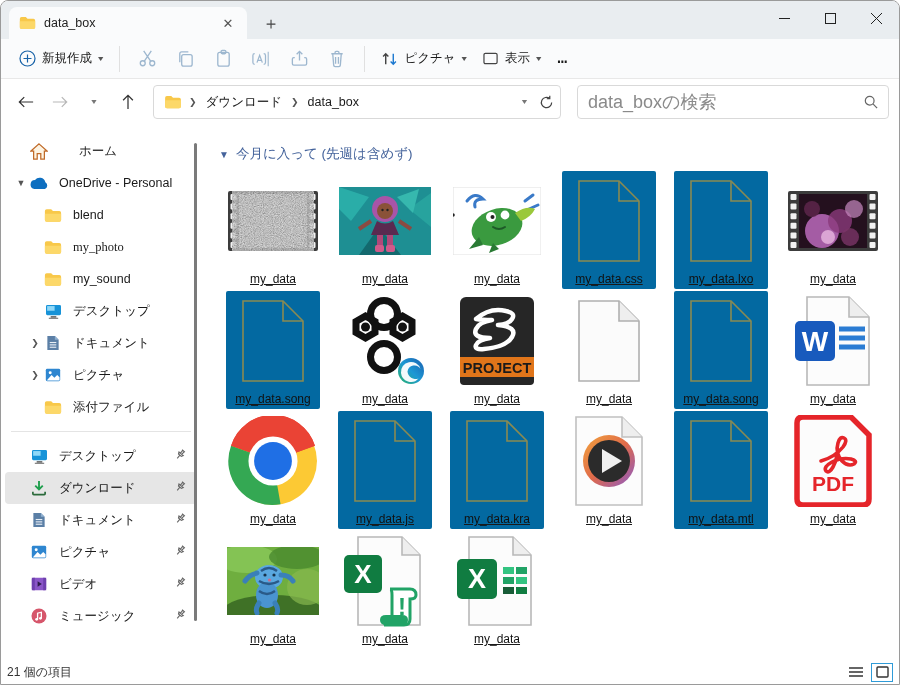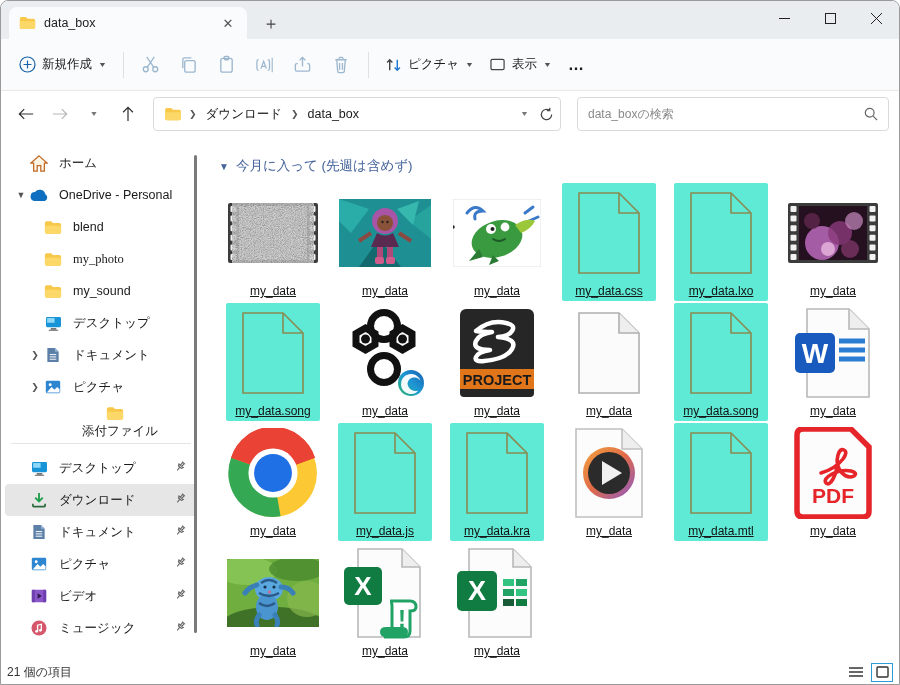--- a/index.html
+++ b/index.html
@@ -11,56 +11,56 @@
   .tabbar { height:38px; background:#e9edf0; display:flex; align-items:flex-end; position:relative; flex:0 0 auto; }
   .tab { margin-left:8px; width:238px; height:32px; background:#fafbfc; border-radius:8px 8px 0 0; display:flex; align-items:center; padding:0 8px 0 10px; font-size:12.5px; }
   .tab .flabel { flex:1; margin-left:8px; color:#222; }
   .tab-close { width:22px; height:22px; border-radius:4px; display:flex; align-items:center; justify-content:center; color:#555; font-size:13px; cursor:default; }
   .newtab { width:28px; height:28px; margin-left:10px; margin-bottom:2px; display:flex; align-items:center; justify-content:center; color:#444; font-size:17px; border-radius:4px; }
   .wincontrols { position:absolute; right:0; top:0; height:34px; display:flex; }
   .wc { width:46px; height:34px; display:flex; align-items:center; justify-content:center; font-size:13px; color:#222; }
   .wc svg { display:block; }
 
   
-  .toolbar { height:52px; background:#fafbfc; display:flex; align-items:center; padding:0 10px; gap:0; flex:0 0 auto; border-bottom:1px solid #e8e8e8; }
+  .toolbar { height:40px; background:#fafbfc; display:flex; align-items:center; padding:0 10px; gap:0; flex:0 0 auto; border-bottom:1px solid #e8e8e8;font-family:Liberation Mono, monospace; }
   .tbtn { display:flex; align-items:center; gap:6px; padding:6px 8px; border-radius:4px; font-size:12.5px; color:#1a1a1a; }
   .tb-ico { width:38px; height:34px; display:flex; align-items:center; justify-content:center; border-radius:4px; }
   .tb-sep { width:1px; height:26px; background:#e0e0e0; margin:0 8px; }
   .chev { font-size:9px; color:#555; transform:scaleY(.8); }
 
   
   .navbar { height:46px; background:#fff; display:flex; align-items:center; padding:0 10px; gap:4px; flex:0 0 auto; }
   .nbtn { width:30px; height:30px; display:flex; align-items:center; justify-content:center; font-size:15px; color:#333; border-radius:4px; }
   .nbtn.dis { color:#b0b0b0; }
   .addrbox { width:408px; height:34px; border:1px solid #d9d9d9; border-radius:4px; background:#fff; display:flex; align-items:center; padding:0 6px 0 10px; margin-left:6px; font-size:12.5px; }
   .crumb-sep { color:#555; font-size:9px; margin:0 7px; }
   .crumb { color:#1a1a1a; padding:2px 2px; }
   .addr-right { margin-left:auto; display:flex; align-items:center; gap:10px; color:#444; }
   .searchbox { flex:1; height:34px; border:1px solid #d9d9d9; border-radius:4px; margin-left:12px; display:flex; align-items:center; padding:0 10px; }
-  .searchbox input { border:none; outline:none; flex:1; font-size:12px; color:#0369a1; font-family:inherit; background:transparent; }
+  .searchbox input { border:none; outline:none; flex:1; font-size:18px; color:#0369a1; font-family:inherit; background:transparent; }
   .searchbox input::placeholder { color:#8a8a8a; }
 
   
   .bodyrow { flex:1; display:flex; min-height:0; }
   .sidebar { width:200px; flex:0 0 auto; padding-top:10px; position:relative; overflow:hidden; }
   .sb-scroll { position:absolute; right:4px; top:18px; width:3px; height:478px; background:#7a7a7a; border-radius:2px; }
   .sb-item { height:32px; display:flex; align-items:center; font-size:12.5px; color:#1a1a1a; border-radius:4px; margin:0 4px; position:relative; }
   .sb-item.sel { background:#e6e6e6; }
   .sb-chev { width:16px; text-align:center; font-size:9px; color:#555; flex:0 0 16px; }
   .sb-ico { width:20px; height:20px; display:flex; align-items:center; justify-content:center; margin-right:10px; flex:0 0 20px; }
   .sb-pin { position:absolute; right:10px; color:#666; }
   .sb-div { height:1px; background:#e4e4e4; margin:8px 10px; }
 
   .main { flex:1; padding:14px 0 0 16px; overflow:hidden; position:relative; }
   .group-header { display:flex; align-items:center; gap:7px; color:#44639b; font-size:13.5px; margin:6px 0 4px 2px; }
   .group-header .gchev { font-size:10px; }
   .files { display:grid; grid-template-columns:repeat(6,112px); margin-top:8px; }
   .tile { width:112px; height:120px; display:flex; flex-direction:column; align-items:center; }
   .tile-inner { width:94px; height:118px; display:flex; flex-direction:column; align-items:center; justify-content:flex-end; border-radius:2px;text-decoration:underline; }
-  .tile-inner.hl { background:#5eead4; }
+  .tile-inner.hl { background:#0369a1; }
   .tile-icon { flex:1; width:100%; display:flex; align-items:center; justify-content:center; }
   .tile-label { font-size:12px; color:#111; line-height:16px; padding-bottom:2px; white-space:nowrap; }
 
   
   .statusbar { height:24px; flex:0 0 auto; display:flex; align-items:center; padding:0 6px; font-size:12px; color:#333; background:#fff; }
   .sb-right { margin-left:auto; display:flex; align-items:center; gap:4px; }
   .view-toggle { width:22px; height:19px; display:flex; align-items:center; justify-content:center; border:1px solid transparent; }
   .view-toggle.sel { border:1px solid #2f9bd8; }
 </style>
 </head>
@@ -221,21 +221,21 @@
       <svg width="14" height="14" viewBox="0 0 16 16">
           <circle cx="6.5" cy="6.5" r="5" fill="none" stroke="#666" stroke-width="1.4"></circle>
           <line x1="10.5" y1="10.5" x2="15" y2="15" stroke="#666" stroke-width="1.4"></line>
         </svg>
     </div>
   </div>
 
   <div class="bodyrow">
     <div class="sidebar">
       <div id="sb-top">
-          <div class="sb-item" style="padding-left: 24px;">
+          <div class="sb-item" style="padding-left: 24px; gap: 20px;">
             <span class="sb-ico">
               <svg width="18" height="17" viewBox="0 0 20 19">
                 <path d="M10,1 L19,9 H16 V18 H12 V12 H8 V18 H4 V9 H1 Z" fill="#fdf4e3" stroke="#c06a28" stroke-width="1.4"></path>
               </svg>
             </span>
             <span>ホーム</span>
           </div>
           <div class="sb-item" style="padding-left: 8px;">
             <span class="sb-chev">▼</span>
             <span class="sb-ico">
@@ -302,21 +302,21 @@
             <span class="sb-chev">❯</span>
             <span class="sb-ico">
               <svg width="16" height="14" viewBox="0 0 17 15">
                 <rect x="0.8" y="0.8" width="15.4" height="13.4" rx="1.5" fill="#2e86d0"></rect>
                 <circle cx="5.5" cy="5" r="1.6" fill="#fff"></circle>
                 <path d="M2,13 L7,7.5 L10,10.5 L13,7.5 L15.5,10 V13.4 H2.5 Z" fill="#fff"></path>
               </svg>
             </span>
             <span>ピクチャ</span>
           </div>
-          <div class="sb-item" style="padding-left: 38px; flex-direction: column;">
+          <div class="sb-item" style="padding-left: 38px;">
             <span class="sb-ico">
               <svg width="18" height="15" viewBox="0 0 20 16">
                 <path d="M1,3 q0-2 2-2 h5 l2,2 h7 q2,0 2,2 v8 q0,2 -2,2 h-14 q-2,0 -2,-2 z" fill="#f8c84a"></path>
                 <path d="M1,6 h18 v7 q0,2 -2,2 h-14 q-2,0 -2,-2 z" fill="#fcd869"></path>
               </svg>
             </span>
             <span>添付ファイル</span>
           </div>
         </div>
       <div class="sb-div"></div>

